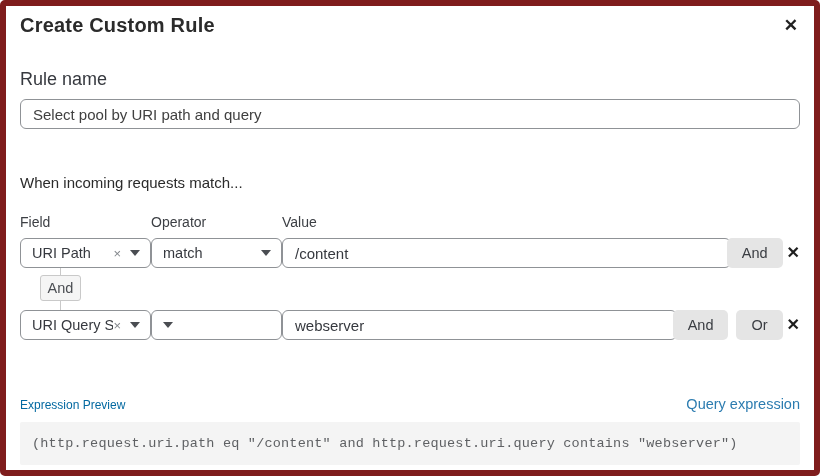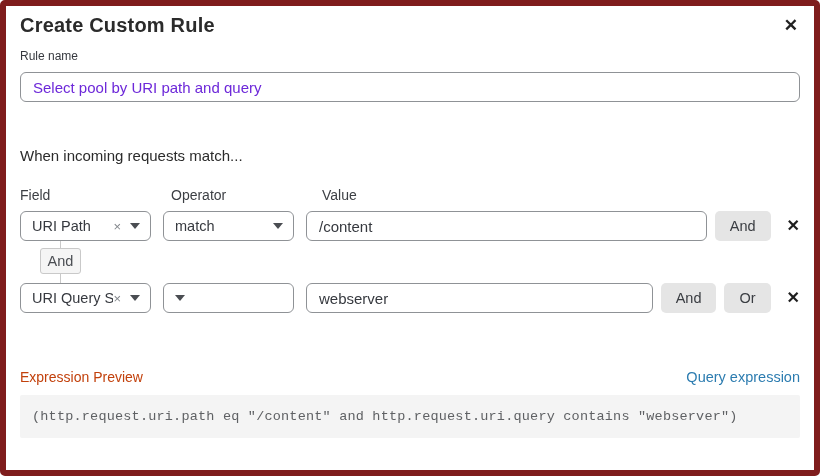--- a/index.html
+++ b/index.html
@@ -30,61 +30,60 @@
     top: 6px;
     right: 12px;
     font-size: 17px;
     font-weight: bold;
     color: #222;
     cursor: pointer;
     line-height: 24px;
     padding: 2px 4px;
   }
   .field-label {
-    margin-top: 12px;
-    font-size: 12px;
+    margin-top: 32px;
+    font-size: 18px;
     color: #36393f;
   }
   .helper-text {
     margin-top: 5px;
     font-size: 14.5px;
     color: #9b9ea3;
   }
   .text-input {
     display: block;
     width: 100%;
     height: 30px;
     margin-top: 9px;
     border: 1px solid #8f9296;
     border-radius: 6px;
     padding: 0 12px;
     font-size: 15px;
     font-family: "Liberation Sans", sans-serif;
-    color: #6d28d9;
+    color: #404040;
     background: #fff;
     outline: none;
   }
   .section-heading {
     margin-top: 45px;
     font-size: 15px;
     font-weight: normal;
     color: #2b2b2b;
   }
   .columns-row {
     display: flex;
-    gap: 20px;
+    gap: 0;
     margin-top: 23px;
     font-size: 14px;
     color: #3c3f44;
   }
   .col-field, .col-operator { width: 131px; }
   .condition-row {
     display: flex;
     align-items: center;
-    gap: 12px;
     margin-top: 8px;
   }
   .select-box {
     display: flex;
     align-items: center;
     width: 131px;
     min-width: 131px;
     height: 30px;
     border: 1px solid #8f9296;
     border-radius: 6px;
@@ -171,22 +170,22 @@
     font-size: 14.5px;
     color: #4b4e53;
   }
   .expr-header {
     display: flex;
     justify-content: space-between;
     align-items: baseline;
     margin-top: 56px;
   }
   .expr-label {
-    font-size: 14px;
-    color: #c2410c;
+    font-size: 12px;
+    color: #0369a1;
   }
   .expr-edit-link {
     font-size: 14.5px;
     color: #2c7cb0;
     cursor: pointer;
     text-decoration: none;
   }
   .expr-code {
     margin-top: 10px;
     background: #f4f4f4;

